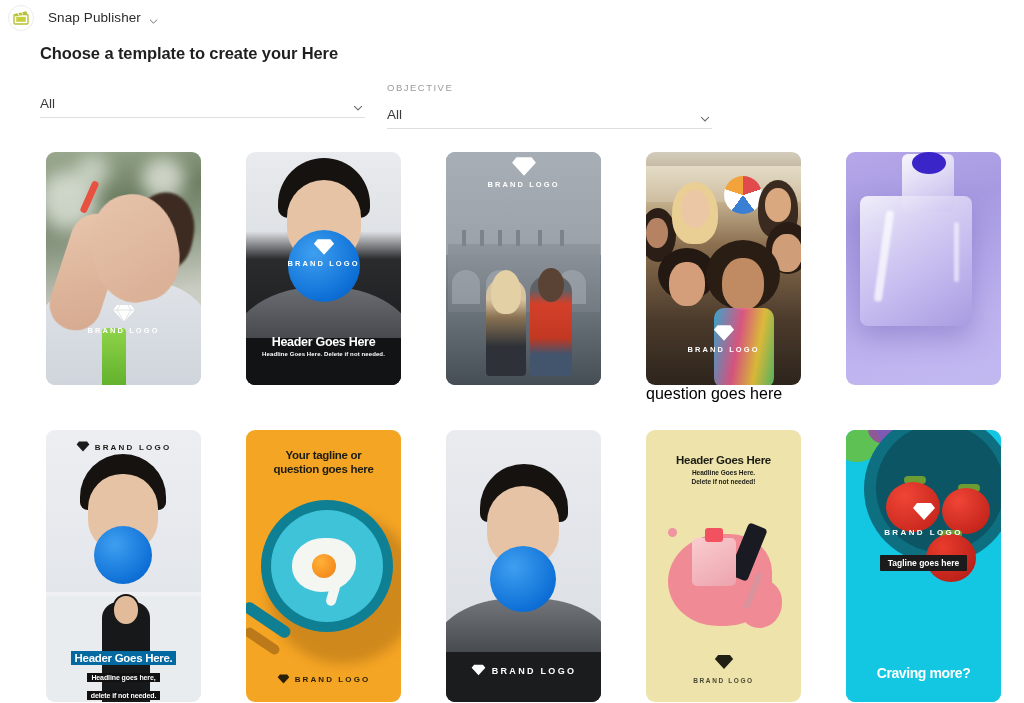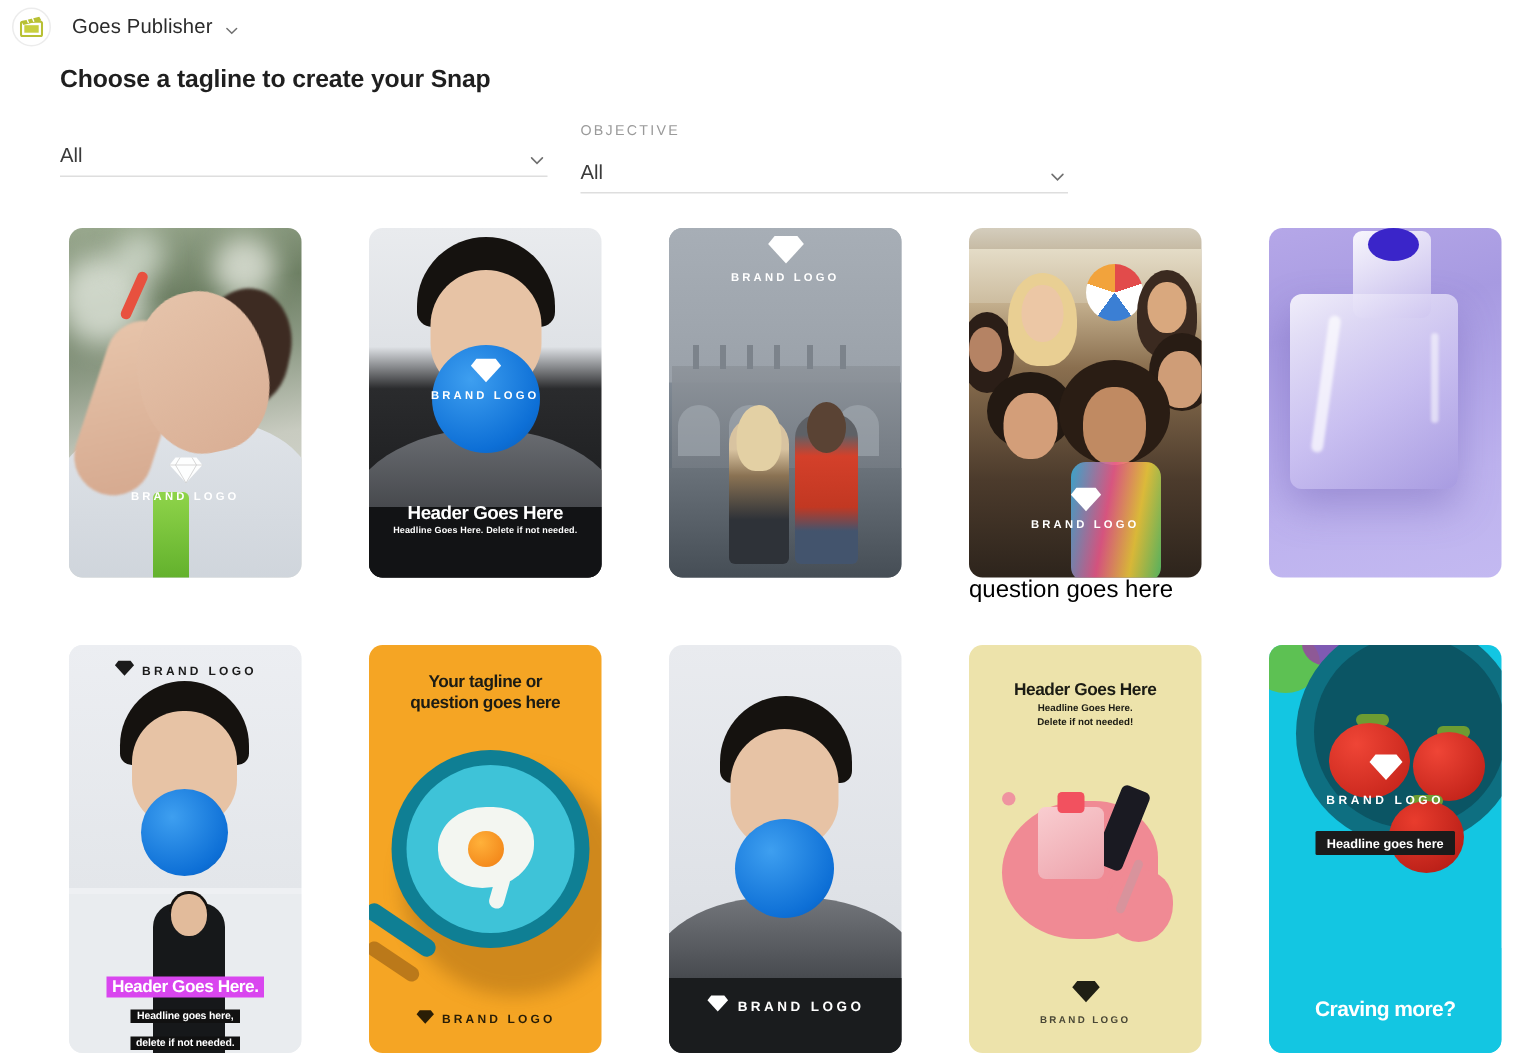--- a/index.html
+++ b/index.html
@@ -175,21 +175,21 @@
   
   .c6 { background:#eef0f3; }
   .c6 .topzone{ position:absolute;left:0;right:0;top:0;height:162px;background:linear-gradient(180deg,#eceef2,#e3e6ea);}
   .c6 .hair{ position:absolute;width:86px;height:56px;left:34px;top:24px;background:#15120f;border-radius:44px 44px 8px 8px;}
   .c6 .face{ position:absolute;width:70px;height:78px;left:42px;top:44px;background:#e7c3a5;border-radius:34px 34px 32px 32px;}
   .c6 .ball{ position:absolute;width:58px;height:58px;left:48px;top:96px;border-radius:50%;background:radial-gradient(circle at 36% 32%,#3e9ff0,#0d6fd6 72%,#0a58ad);}
   .c6 .botzone{ position:absolute;left:0;right:0;top:166px;bottom:0;background:#e9ecef;}
   .c6 .figure{ position:absolute;width:48px;height:104px;left:56px;top:6px;background:#16181a;border-radius:16px 16px 4px 4px;}
   .c6 .fhead{ position:absolute;width:24px;height:28px;left:68px;top:0px;background:#e2bb9b;border-radius:48%;}
   .c6 .fhair{ position:absolute;width:26px;height:14px;left:67px;top:-2px;background:#15120f;border-radius:13px 13px 0 0;}
-  .blk-hdr{ background:#d946ef; color:#fff; font-weight:bold; font-size:11.5px; padding:1px 4px; display:inline-block; letter-spacing:-.3px;}
+  .blk-hdr{ background:#0369a1; color:#fff; font-weight:bold; font-size:11.5px; padding:1px 4px; display:inline-block; letter-spacing:-.3px;}
   .blk-sub{ background:#111; color:#fff; font-weight:bold; font-size:7px; padding:1px 4px; display:inline-block; letter-spacing:-.1px; margin-top:1px;}
 
   
   .c7 { background:#f5a524; }
   .c7 .shadow{ position:absolute;width:150px;height:150px;left:22px;top:84px;border-radius:50%;background:rgba(120,70,10,.3);filter:blur(6px);}
   .c7 .pan{ position:absolute;width:132px;height:132px;left:15px;top:70px;border-radius:50%;background:#0f7f94;}
   .c7 .pani{ position:absolute;width:112px;height:112px;left:25px;top:80px;border-radius:50%;background:#3ec3d8;}
   .c7 .egg{ position:absolute;width:64px;height:54px;left:46px;top:108px;border-radius:52% 44% 56% 48%;background:#f3f6f1;filter:blur(.3px);}
   .c7 .yolk{ position:absolute;width:24px;height:24px;left:66px;top:124px;border-radius:50%;background:radial-gradient(circle at 35% 32%,#ffb13a,#f07d12);}
   .c7 .drip{ position:absolute;width:10px;height:24px;left:82px;top:152px;background:#f3f6f1;border-radius:6px;transform:rotate(16deg);}
@@ -235,29 +235,29 @@
 
 <div class="topbar">
   <div class="app-logo">
     <svg width="16" height="15" viewBox="0 0 16 15" aria-hidden="true">
       <rect x="1" y="4.5" width="14" height="9.5" rx="1" fill="none" stroke="#b8c034" stroke-width="1.4"></rect>
       <rect x="3.2" y="6.8" width="9.6" height="5" fill="#c8cf3f"></rect>
       <path d="M1.2 4.2 L13.2 1.2 L14.6 3.6 L2.6 6.6 Z" fill="#b8c034"></path>
       <path d="M5 2.9 L6 5.4 M8.6 2 L9.6 4.5" stroke="#fff" stroke-width=".9"></path>
     </svg>
   </div>
-  <div class="app-name">Goes Publisher</div>
+  <div class="app-name">Snap Publisher</div>
   <span class="caret-down">
     <svg width="9" height="9" viewBox="0 0 10 10">
         <path d="M1.4 3.3 L5 6.9 L8.6 3.3" fill="none" stroke="#6f6f6f" stroke-width="1.1" stroke-linecap="round"></path>
       </svg>
   </span>
 </div>
 
-<h1 class="page-title">Choose a tagline to create your Snap</h1>
+<h1 class="page-title">Choose a template to create your Here</h1>
 
 <div class="filters">
   <div class="filter">
     <div class="filter-control">
       <span class="filter-value">All</span>
       <span class="filter-caret">
         <svg width="10" height="10" viewBox="0 0 10 10">
             <path d="M1.4 3.3 L5 6.9 L8.6 3.3" fill="none" stroke="#6f6f6f" stroke-width="1.1" stroke-linecap="round"></path>
           </svg>
       </span>
@@ -502,21 +502,21 @@
       <div class="bandbot"></div>
       <div class="ov brandstack" style="top:72px">
         <span>
           <svg width="24" height="19" viewBox="0 0 24 19">
               <path d="M5 1h14l4 5-11 12L1 6z" fill="#fff"></path>
             </svg>
         </span>
         <span class="brandline" style="font-size:8px;letter-spacing:2.4px;">BRAND LOGO</span>
       </div>
       <div class="ov" style="top:122px">
-        <span class="tagpill">Headline goes here</span>
+        <span class="tagpill">Tagline goes here</span>
       </div>
       <div class="ov" style="bottom:20px">
         <span class="craving">Craving more?</span>
       </div>
     </div>
   </div>
 
 </div>
 
 </body></html>

